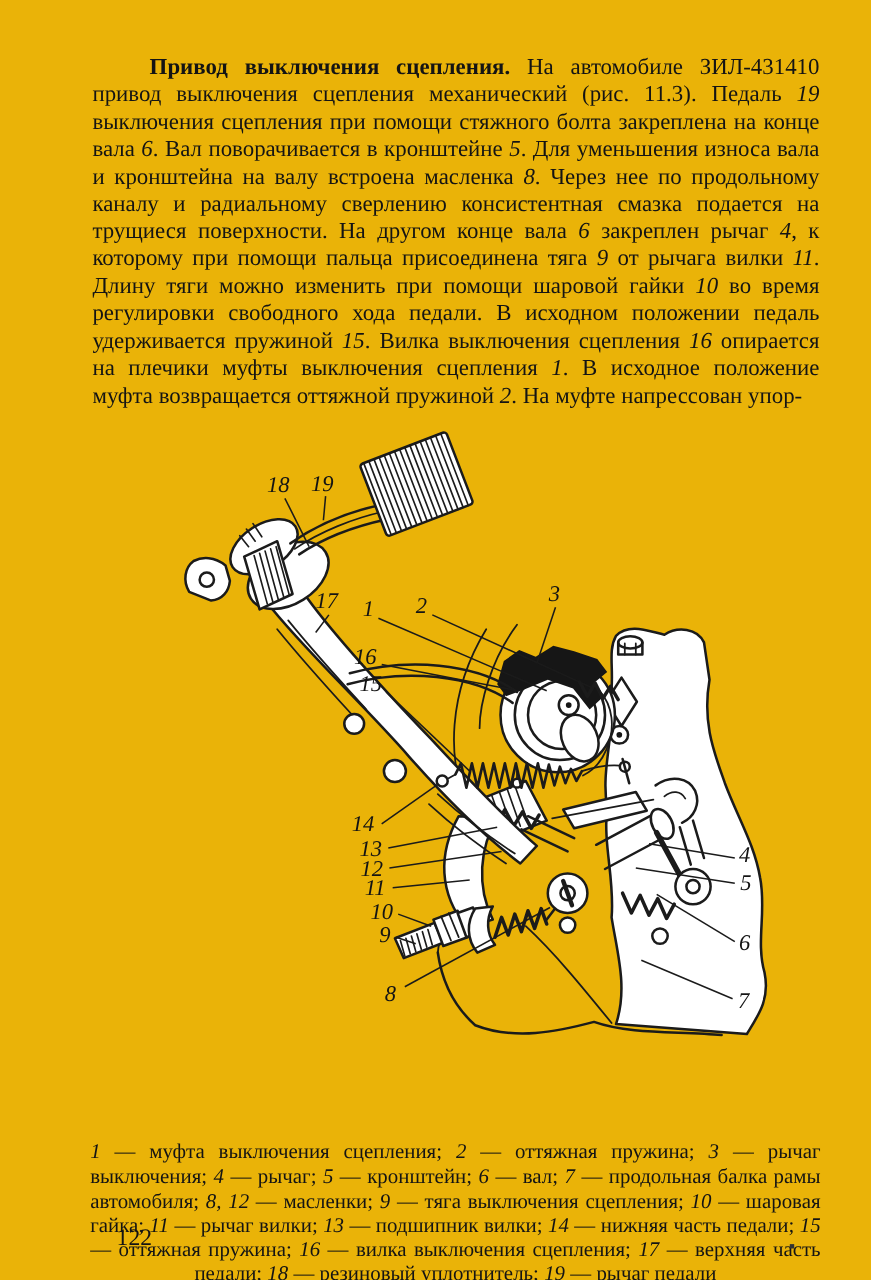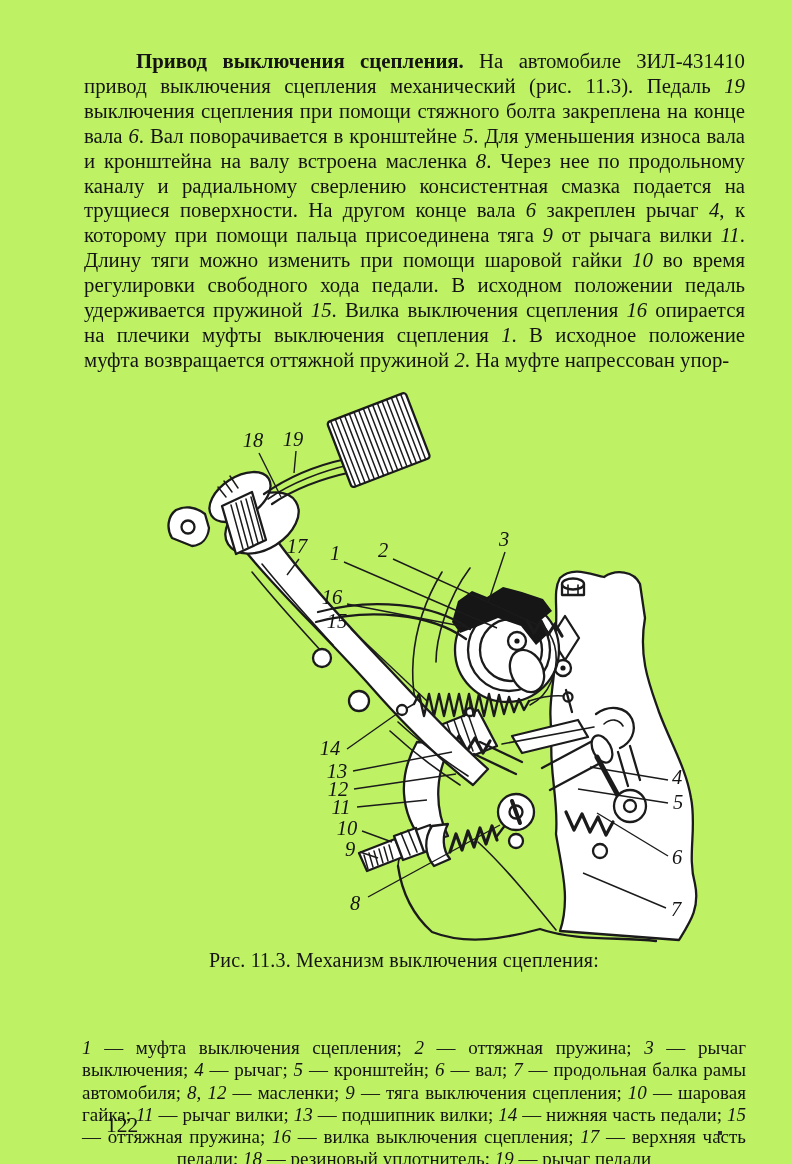--- a/index.html
+++ b/index.html
@@ -1,17 +1,17 @@
 <!DOCTYPE html>
 <html><head>
 <meta charset="utf-8">
 <style>
   html,body{margin:0;padding:0;background:#ffffff;}
   .page{
-    position:relative;width:792px;height:1164px;background:#bef264;
+    position:relative;width:792px;height:1164px;background:#eab308;
     font-family:"Liberation Serif","DejaVu Serif",serif;color:#161616;overflow:hidden;
   }
   .body-text{
     position:absolute;left:84px;top:49px;width:661px;
     font-size:20.8px;line-height:24.9px;text-align:justify;text-indent:52px;
     color:#141414;
   }
   .b{font-weight:bold;}
   .i{font-style:italic;}
   .figure-svg{position:absolute;left:0;top:0;}
@@ -203,19 +203,18 @@
         <text x="677" y="784" class="callout-num">4</text>
         <line x1="668" y1="803" x2="578" y2="789" class="leader"></line>
         <text x="678" y="809" class="callout-num">5</text>
         <line x1="668" y1="856" x2="597" y2="813" class="leader"></line>
         <text x="677" y="864" class="callout-num">6</text>
         <line x1="666" y1="908" x2="583" y2="873" class="leader"></line>
         <text x="676" y="916" class="callout-num">7</text>
       </g>
   </svg>
 
-  <div class="caption">Рис. 11.3. Механизм выключения сцепления:</div>
 
   <div class="legend"><span class="i">1</span><span> — муфта выключения сцепления; </span><span class="i">2</span><span> — оттяжная пружина; </span><span class="i">3</span><span> — рычаг выключения; </span><span class="i">4</span><span> — рычаг; </span><span class="i">5</span><span> — кронштейн; </span><span class="i">6</span><span> — вал; </span><span class="i">7</span><span> — продольная балка рамы автомобиля; </span><span class="i">8, 12</span><span> — масленки; </span><span class="i">9</span><span> — тяга выключения сцепления; </span><span class="i">10</span><span> — шаровая гайка; </span><span class="i">11</span><span> — рычаг вилки; </span><span class="i">13</span><span> — подшипник вилки; </span><span class="i">14</span><span> — нижняя часть педали; </span><span class="i">15</span><span> — оттяжная пружина; </span><span class="i">16</span><span> — вилка выключения сцепления; </span><span class="i">17</span><span> — верхняя часть педали; </span><span class="i">18</span><span> — резиновый уплотнитель; </span><span class="i">19</span><span> — рычаг педали</span></div>
 
   <div class="pagenum">122</div>
   <div class="speck"></div>
 </div>
 
 </body></html>

